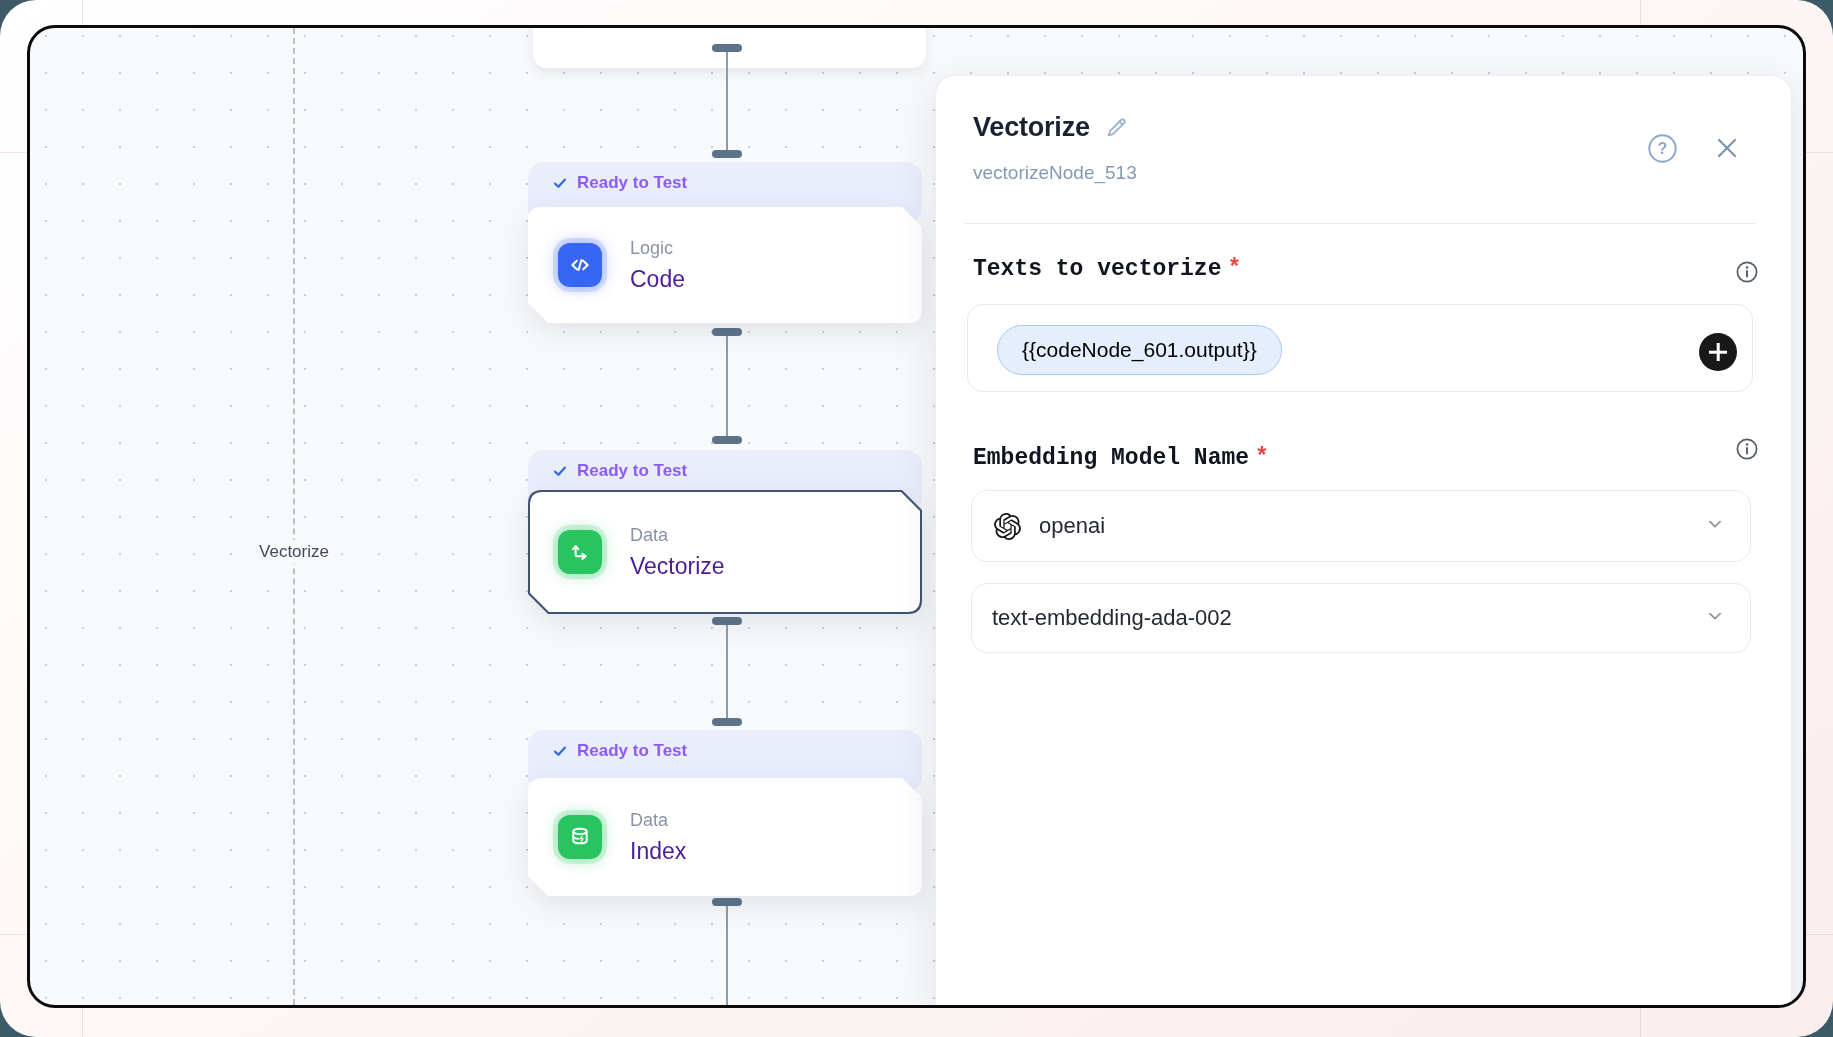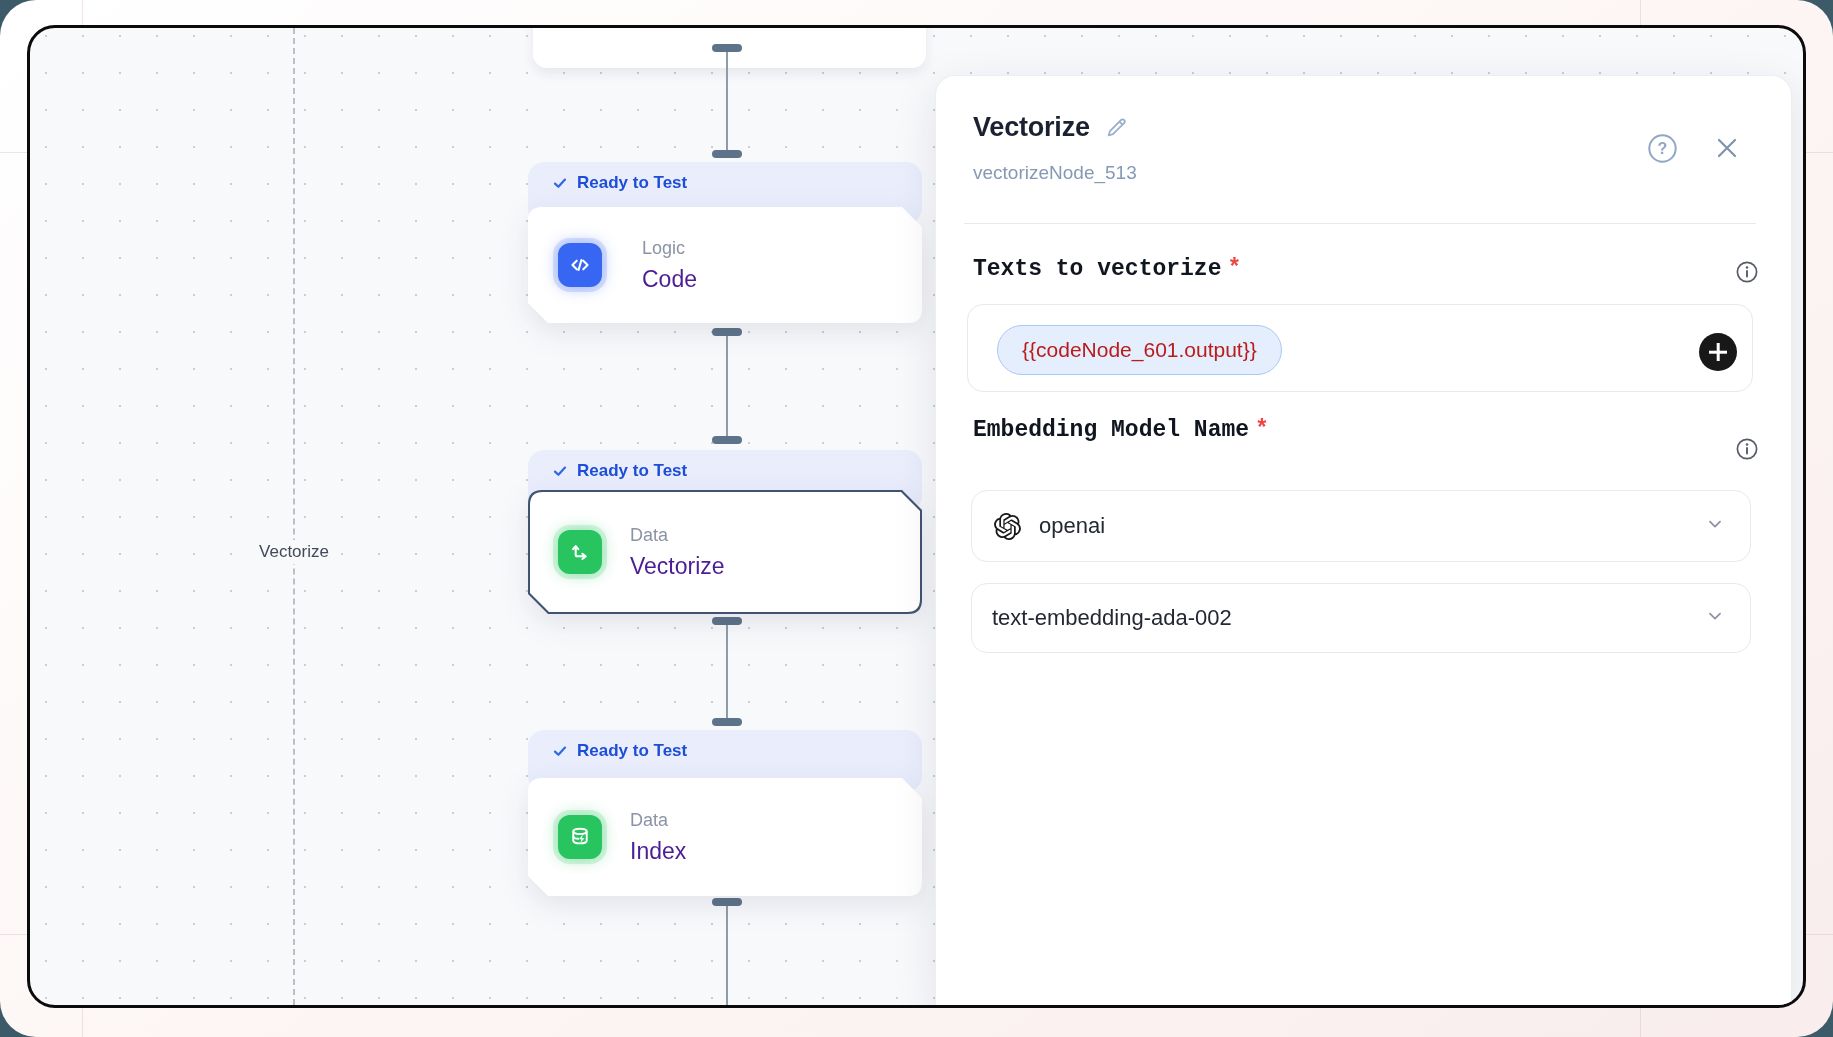--- a/index.html
+++ b/index.html
@@ -45,28 +45,28 @@
     position:absolute;left:503px;top:-24px;width:393px;height:64px;
     background:#ffffff;border-radius:14px;box-shadow:0 6px 12px rgba(25,39,80,.08);
   }
 
   
   .node{position:absolute;left:498px;width:394px;}
   .band{
     position:absolute;left:0;top:0;right:0;height:62px;border-radius:16px;
     background:#e9edfc;display:flex;align-items:flex-start;gap:9px;
     padding:11px 0 0 24px;box-sizing:border-box;
-    color:#1d4ed8;font-size:17px;font-weight:600;
+    color:#8b5cf6;font-size:17px;font-weight:600;
   }
   .band svg{margin-top:2px;}
   .cardwrap{position:absolute;left:0;filter:drop-shadow(0 9px 14px rgba(25,39,80,.10));}
   .card{
     background:#ffffff;display:flex;align-items:center;padding-left:30px;box-sizing:border-box;
   }
-  .card-code{width:394px;height:116px;clip-path:path("M 14 0 H 374 L 394 20 V 102 Q 394 116 380 116 H 20 L 0 96 V 14 Q 0 0 14 0 Z");gap:12px;}
+  .card-code{width:394px;height:116px;clip-path:path("M 14 0 H 374 L 394 20 V 102 Q 394 116 380 116 H 20 L 0 96 V 14 Q 0 0 14 0 Z");}
   .card-index{width:394px;height:118px;clip-path:path("M 14 0 H 374 L 394 20 V 104 Q 394 118 380 118 H 20 L 0 98 V 14 Q 0 0 14 0 Z");}
   .sel-outer{width:394px;height:124px;background:#405471;clip-path:path("M 14 0 H 374 L 394 20 V 110 Q 394 124 380 124 H 20 L 0 104 V 14 Q 0 0 14 0 Z");position:relative;}
   .sel-inner{position:absolute;left:2px;top:2px;width:390px;height:120px;background:#ffffff;clip-path:path("M 13 0 H 371 L 390 19 V 107 Q 390 120 377 120 H 19 L 0 101 V 13 Q 0 0 13 0 Z");display:flex;align-items:center;padding-left:28px;box-sizing:border-box;}
   .nicon{
     width:44px;height:44px;border-radius:12px;display:flex;align-items:center;justify-content:center;flex:0 0 auto;
   }
   .nicon.blue{background:#3766f2;box-shadow:0 0 0 5px rgba(55,102,242,.16),0 0 16px rgba(55,102,242,.45);}
   .nicon.green{background:#27c45f;box-shadow:0 0 0 5px rgba(39,196,95,.16),0 0 16px rgba(39,196,95,.45);}
   .ntext{margin-left:28px;display:flex;flex-direction:column;gap:7px;}
   .ncat{font-size:18px;color:#8a94a6;font-weight:500;}
@@ -81,33 +81,33 @@
   .p-header{position:absolute;left:37px;top:36px;display:flex;align-items:center;gap:14px;}
   .p-title{font-size:27px;font-weight:700;color:#1a2130;letter-spacing:-.2px;}
   .icon-btn{cursor:pointer;background:none;border:none;padding:0;display:flex;align-items:center;justify-content:center;}
   .p-help{position:absolute;left:711px;top:57px;}
   .p-close{position:absolute;left:777px;top:58px;}
   .p-sub{position:absolute;left:37px;top:86px;font-size:19px;color:#8599b5;}
   .p-div{position:absolute;left:28px;top:147px;width:792px;height:1px;background:#ece8e4;}
   .f-label{position:absolute;left:37px;font-size:23px;font-weight:700;color:#10151f;font-family:Liberation Mono, monospace;}
   .f-label .req{color:#ef4444;margin-left:6px;font-weight:700;}
   .lbl-texts{top:180px;}
-  .lbl-model{top:341px;}
+  .lbl-model{top:369px;}
   .info-ic{position:absolute;left:799px;}
   .info-texts{top:184px;}
   .info-model{top:361px;}
   .input-box{
     position:absolute;left:31px;top:228px;width:786px;height:88px;box-sizing:border-box;
     border:1px solid #e7e9ee;border-radius:16px;background:#fff;
   }
   .chip{
     position:absolute;left:29px;top:20px;height:50px;box-sizing:border-box;
     display:flex;align-items:center;padding:0 24px;
     background:#e4eefc;border:1.5px solid #a9c9f5;border-radius:25px;
-    color:#b91c1c;font-size:21px;cursor:pointer;
+    color:#000000;font-size:21px;cursor:pointer;
   }
   .plus-btn{
     position:absolute;left:731px;top:28px;width:38px;height:38px;border-radius:50%;
     background:#181818;border:none;cursor:pointer;
   }
   .plus-btn::before,.plus-btn::after{content:"";position:absolute;background:#fff;left:50%;top:50%;}
   .plus-btn::before{width:18px;height:2.6px;transform:translate(-50%,-50%);}
   .plus-btn::after{width:2.6px;height:18px;transform:translate(-50%,-50%);}
   .dd{
     position:absolute;left:35px;width:780px;box-sizing:border-box;background:#fff;

